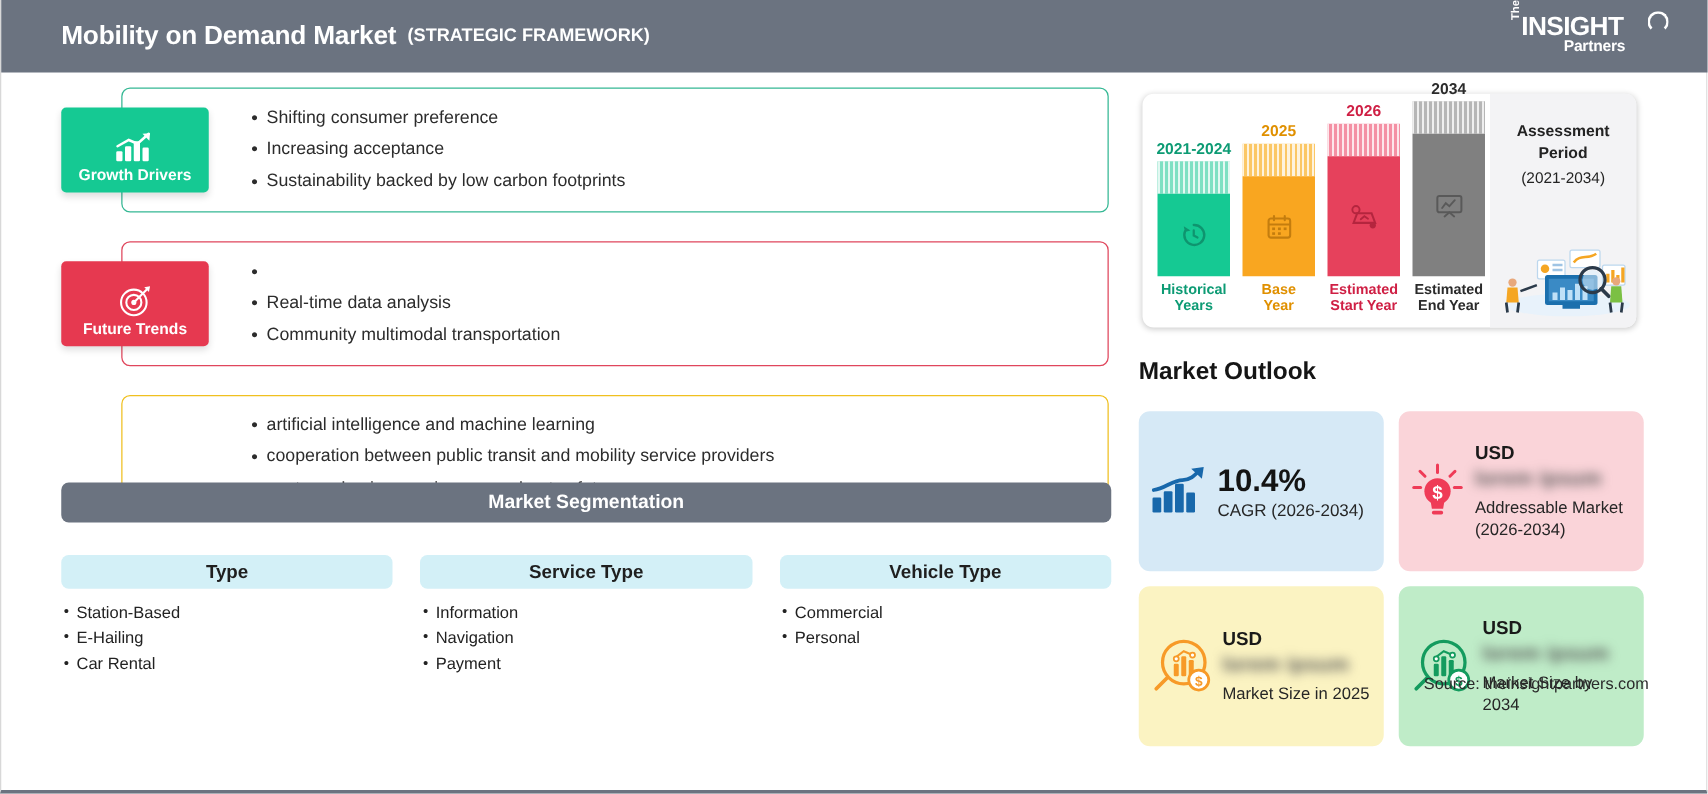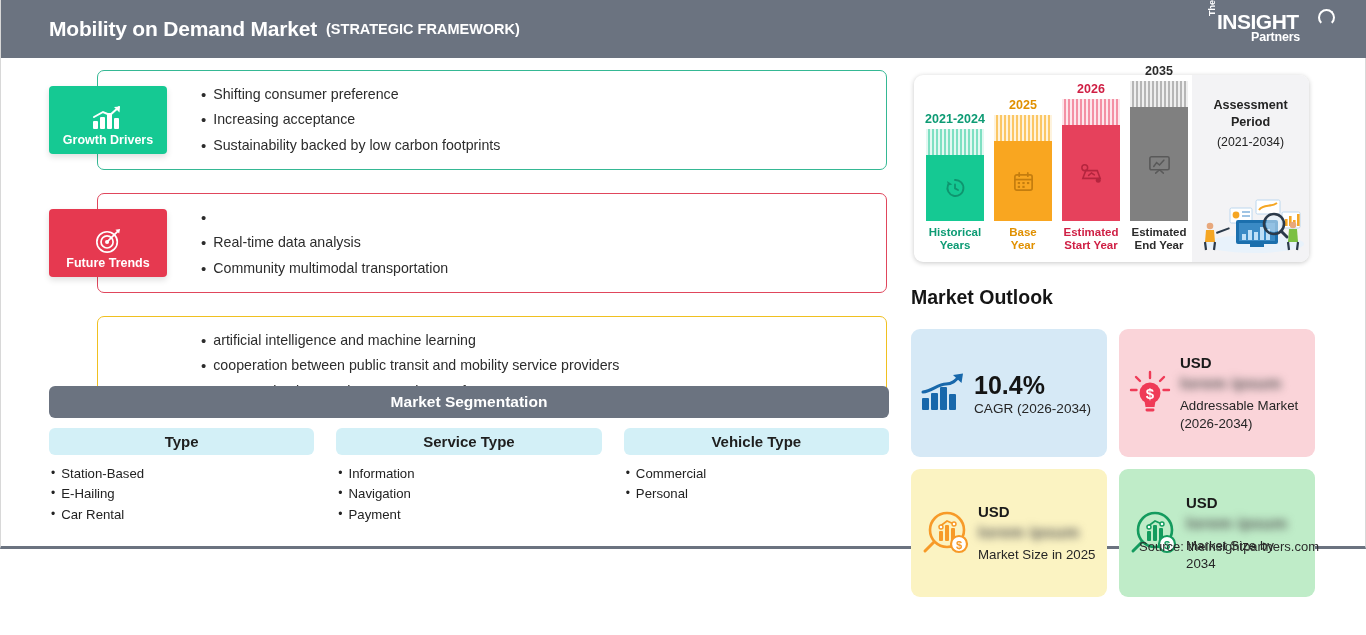--- a/index.html
+++ b/index.html
@@ -4,21 +4,21 @@
 <style>
   * { box-sizing: border-box; margin: 0; padding: 0; }
   html, body {
     width: 1366px; height: 635px;
     font-family: "Liberation Sans", sans-serif;
     background: #ffffff;
     overflow: hidden;
   }
   .page {
     position: relative;
-    width: 1366px; height: 549px;
+    width: 1366px; height: 635px;
     background: #fff;
     border-bottom: 3px solid #6b7380;
     border-left: 1px solid #d8d8d8;
     border-right: 1px solid #d8d8d8;
   }
 
   
   .header {
     position: absolute; left: 0; top: 0;
     width: 1366px; height: 58px;
@@ -112,21 +112,21 @@
 
   
   .segwrap { position: absolute; left: 48px; top: 386px; width: 840px; }
   .segbar {
     width: 840px; height: 32px;
     background: #6b7380; border-radius: 6px;
     display: flex; align-items: center; justify-content: center;
     color: #fff; font-size: 15.5px; font-weight: bold;
   }
   .segcols {
-    display: flex; margin-top: 10px; gap: 22px;
+    display: flex; margin-top: 26px; gap: 22px;
   }
   .segcol { width: 266px; }
   .seghead {
     height: 27px; background: #d3f0f7; border-radius: 6px;
     display: flex; align-items: center; justify-content: center;
     font-size: 15px; font-weight: bold; color: #1f1f1f;
   }
   .seglist { margin-top: 9px; padding-left: 2px; }
   .segitem {
     font-size: 13.2px; color: #222; line-height: 1.55;
@@ -440,21 +440,21 @@
               </svg>
             </div>
           </div>
           <div class="bar-cap" style="color:#cf1f44;">
             <span>Estimated</span><br>
             <span>Start Year</span>
           </div>
         </div>
 
         <div class="barcol" style="left:216px;">
-          <span class="bar-year" style="color:#2b2b2b;">2035</span>
+          <span class="bar-year" style="color:#2b2b2b;">2034</span>
           <div class="bar-body">
             <div class="bar-hatch" style="background-color:#b6b6b6;"></div>
             <div class="bar-solid" style="background:#808080; height:114px;">
               <svg width="25" height="25" viewBox="0 0 26 26" class="bar-ico">
                 <rect x="3" y="5" width="20" height="13.5" rx="1.6" stroke="#3b3b3b" stroke-width="1.7" fill="none"></rect>
                 <path d="M7 15 L10 11 L13 13.5 L17.5 8.5" stroke="#3b3b3b" stroke-width="1.6" fill="none" stroke-linecap="round"></path>
                 <path d="M9 22 L13 18.5 L17 22" stroke="#3b3b3b" stroke-width="1.6" fill="none" stroke-linecap="round"></path>
               </svg>
             </div>
           </div>

